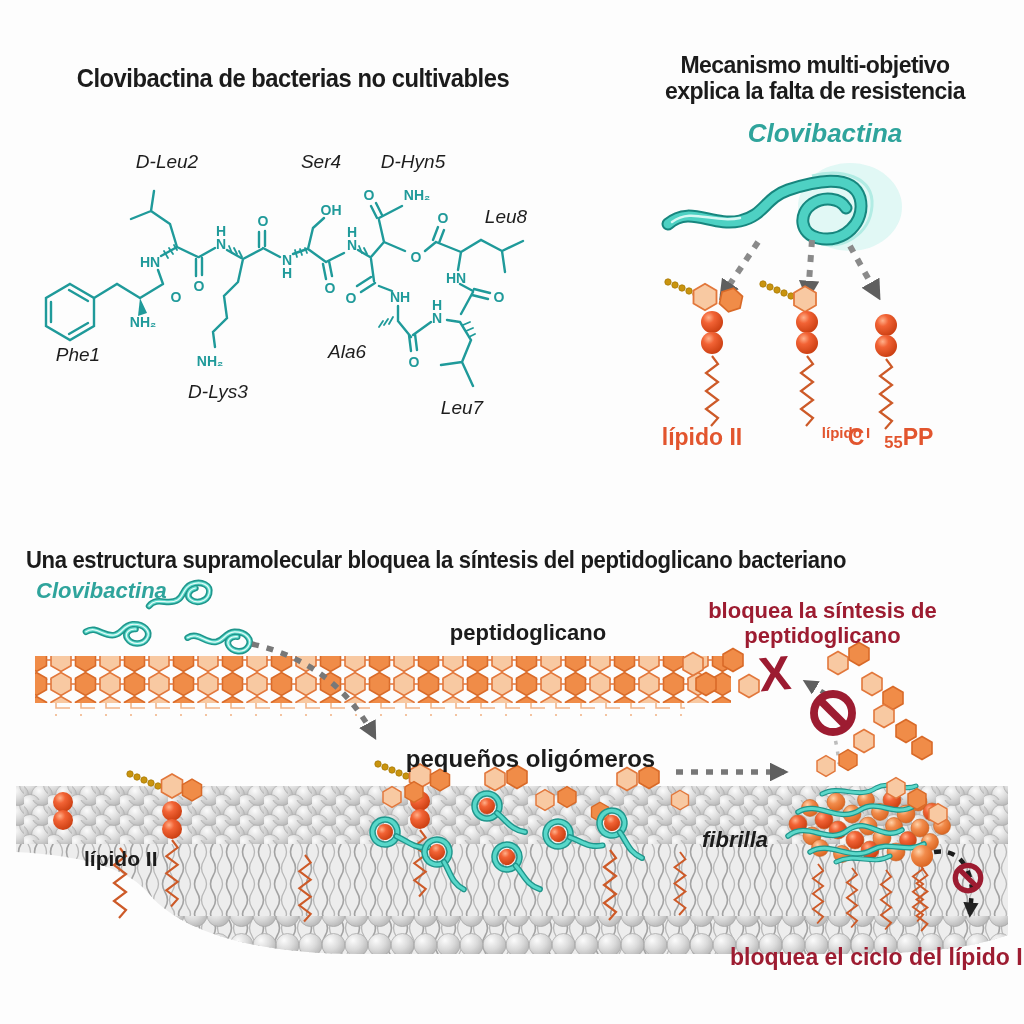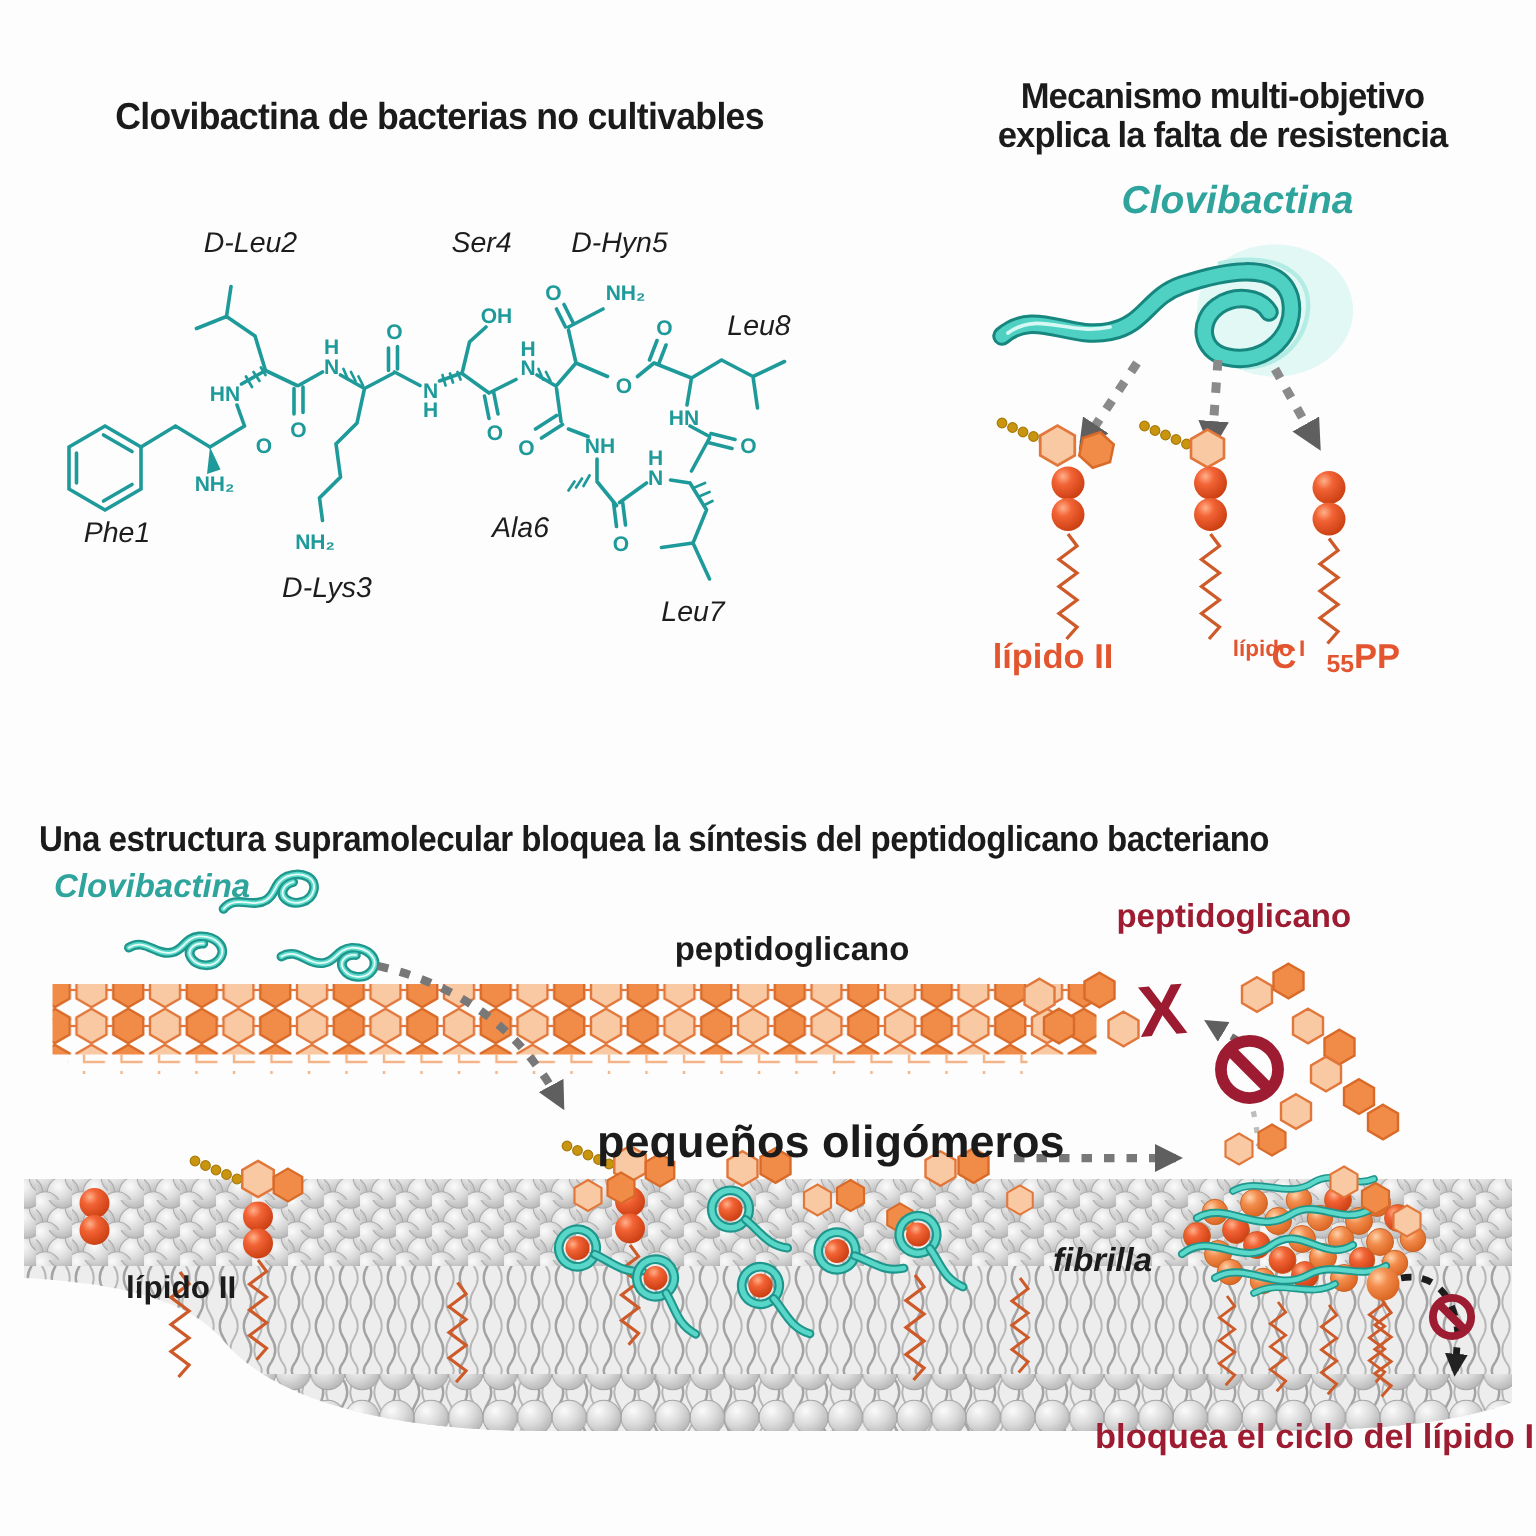--- a/index.html
+++ b/index.html
@@ -409,21 +409,22 @@
 <div class="label orangetxt center" style="left:796px;top:424px;width:100px;font-size:15px;text-align:center;">lípido I</div>
 <div class="label orangetxt center" style="left:843px;top:424px;width:95px;font-size:23px;">
   <span>C</span><span class="sub55">55</span><span>PP</span>
 </div>
 
 <div class="label t3" style="left:26px;top:546px;width:1100px;">Una estructura supramolecular bloquea la síntesis del peptidoglicano bacteriano</div>
 <div class="label teal" style="left:36px;top:578px;font-size:22px;">Clovibactina</div>
 <div class="label center" style="left:408px;top:620px;width:240px;font-size:22px;">peptidoglicano</div>
 
 <div class="label redtxt center" style="left:690px;top:598px;width:265px;font-size:22px;line-height:25px;">
+  <div>bloquea la síntesis de</div>
   <div>peptidoglicano</div>
 </div>
 
-<div class="label center" style="left:398px;top:745px;width:265px;font-size:30px;">pequeños oligómeros</div>
+<div class="label center" style="left:398px;top:745px;width:265px;font-size:24px;">pequeños oligómeros</div>
 <div class="label" style="left:84px;top:847px;font-size:21px;">lípido II</div>
 <div class="label" style="left:702px;top:827px;font-size:22px;font-style:italic;">fibrilla</div>
 <div class="label redtxt center" style="left:730px;top:944px;width:290px;font-size:23px;">bloquea el ciclo del lípido II</div>
 
 </div>
 
 </body></html>

